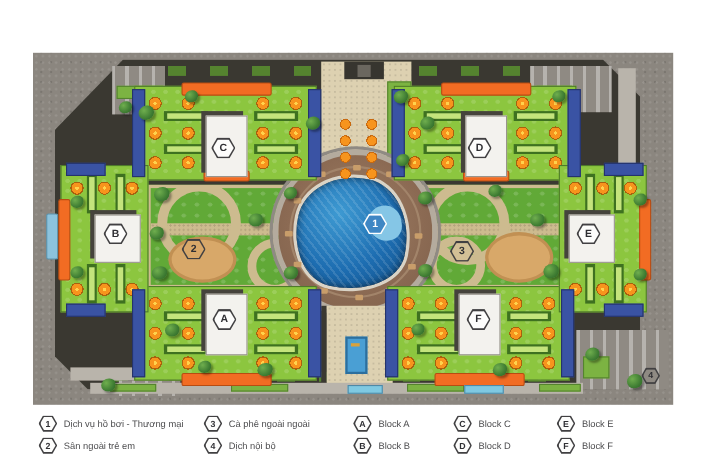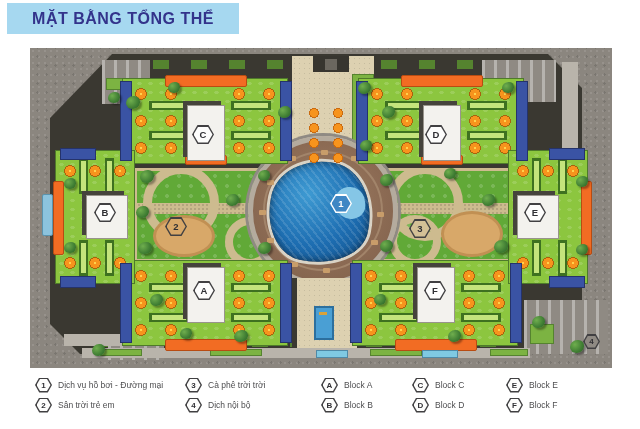--- a/index.html
+++ b/index.html
@@ -146,23 +146,20 @@
 
   
   .lg-item{position:absolute;display:flex;align-items:center;gap:6px;height:16px;}
   .lg-label{font-size:8.5px;color:#4d4d4f;}
 </style>
 </head>
 <body>
 
 <div class="stage">
 
-  <div class="banner">
-    <span>MẶT BẰNG TỔNG THỂ</span>
-  </div>
 
   <div class="plan">
 
     <div class="abs complex-base"></div>
     <div class="abs roofstrip" style="left:85px;top:12px;width:430px;"></div>
     <div class="abs roofstrip" style="left:70px;top:290px;width:410px;"></div>
 
     <div class="abs parking" style="left:72px;top:12px;width:48px;height:44px;"></div>
     <div class="abs grass" style="left:76px;top:30px;width:40px;height:10px;"></div>
     <div class="abs parking" style="left:452px;top:12px;width:74px;height:42px;"></div>
@@ -317,33 +314,33 @@
     <div class="hex badge" style="left:394px;top:233px;">
       <span>F</span>
     </div>
   </div>
 
   <div>
     <div class="lg-item" style="left:35px;top:377px;">
       <div class="hex hex-sm">
           <span>1</span>
         </div>
-      <span class="lg-label">Dịch vụ hồ bơi - Đường mại</span>
+      <span class="lg-label">Dịch vụ hồ bơi - Thương mại</span>
     </div>
     <div class="lg-item" style="left:35px;top:397px;">
       <div class="hex hex-sm">
           <span>2</span>
         </div>
-      <span class="lg-label">Sân trời trẻ em</span>
+      <span class="lg-label">Sân ngoài trẻ em</span>
     </div>
     <div class="lg-item" style="left:185px;top:377px;">
       <div class="hex hex-sm">
           <span>3</span>
         </div>
-      <span class="lg-label">Cà phê trời trời</span>
+      <span class="lg-label">Cà phê ngoài ngoài</span>
     </div>
     <div class="lg-item" style="left:185px;top:397px;">
       <div class="hex hex-sm">
           <span>4</span>
         </div>
       <span class="lg-label">Dịch nội bộ</span>
     </div>
     <div class="lg-item" style="left:321px;top:377px;">
       <div class="hex hex-sm">
           <span>A</span>

